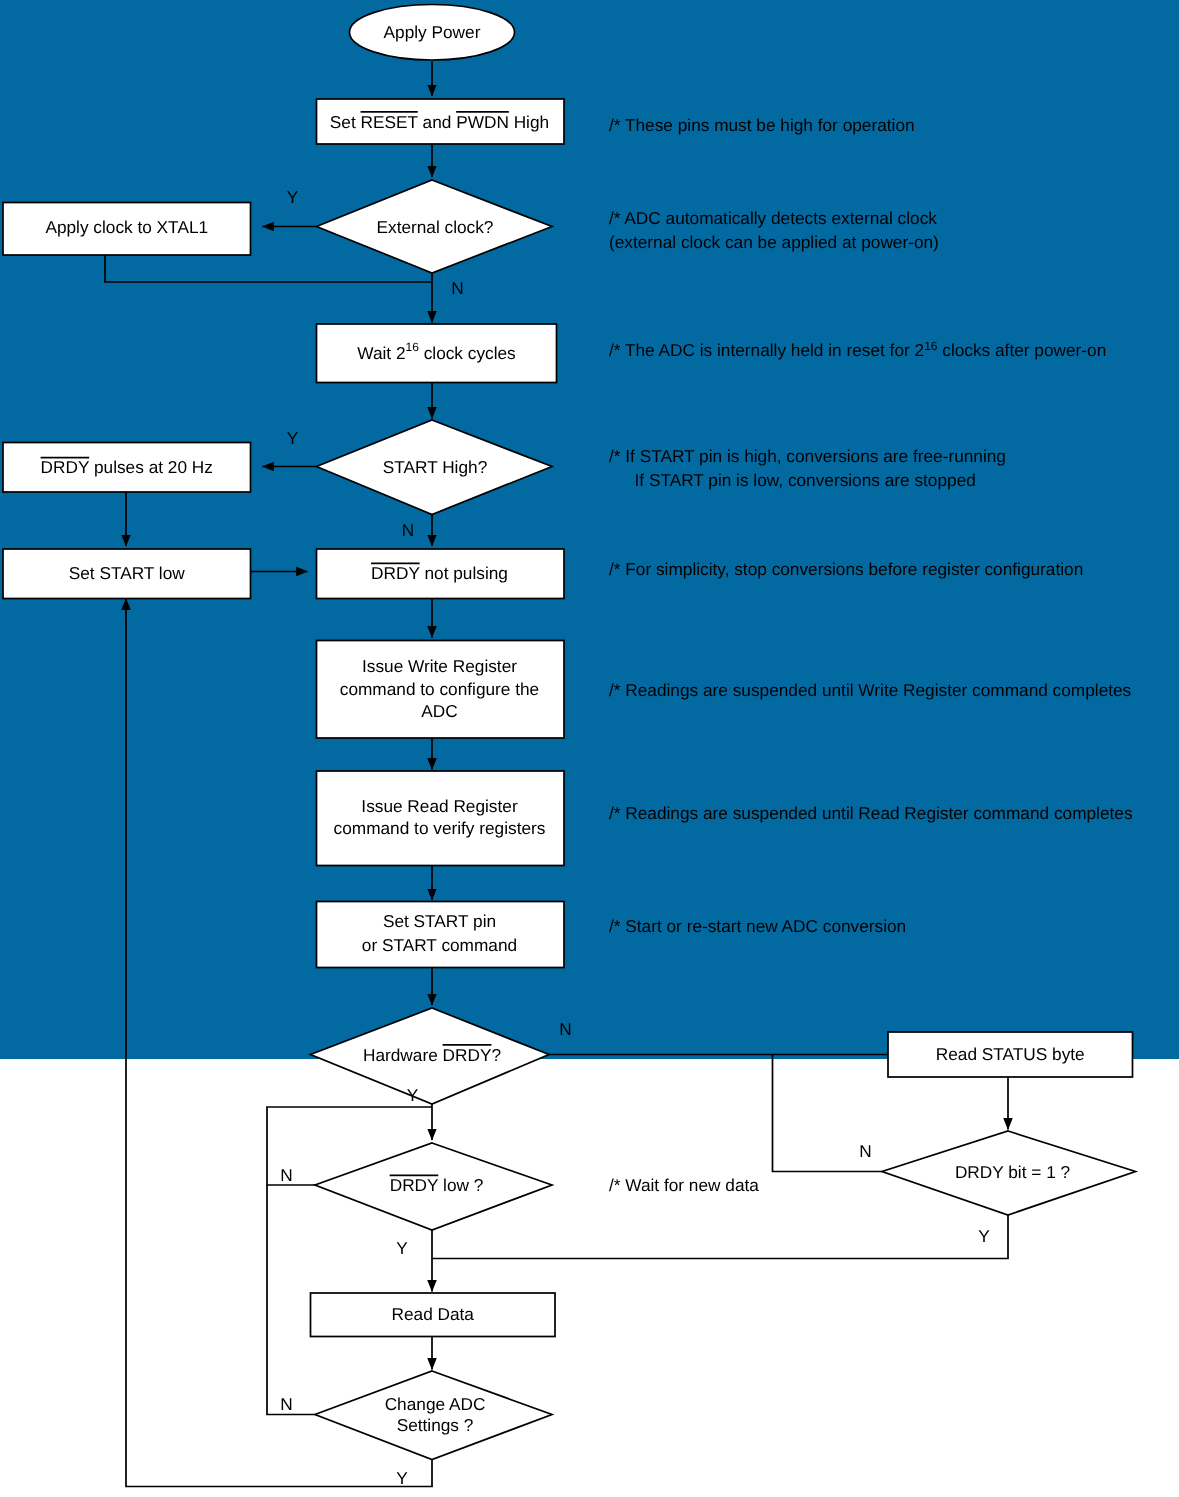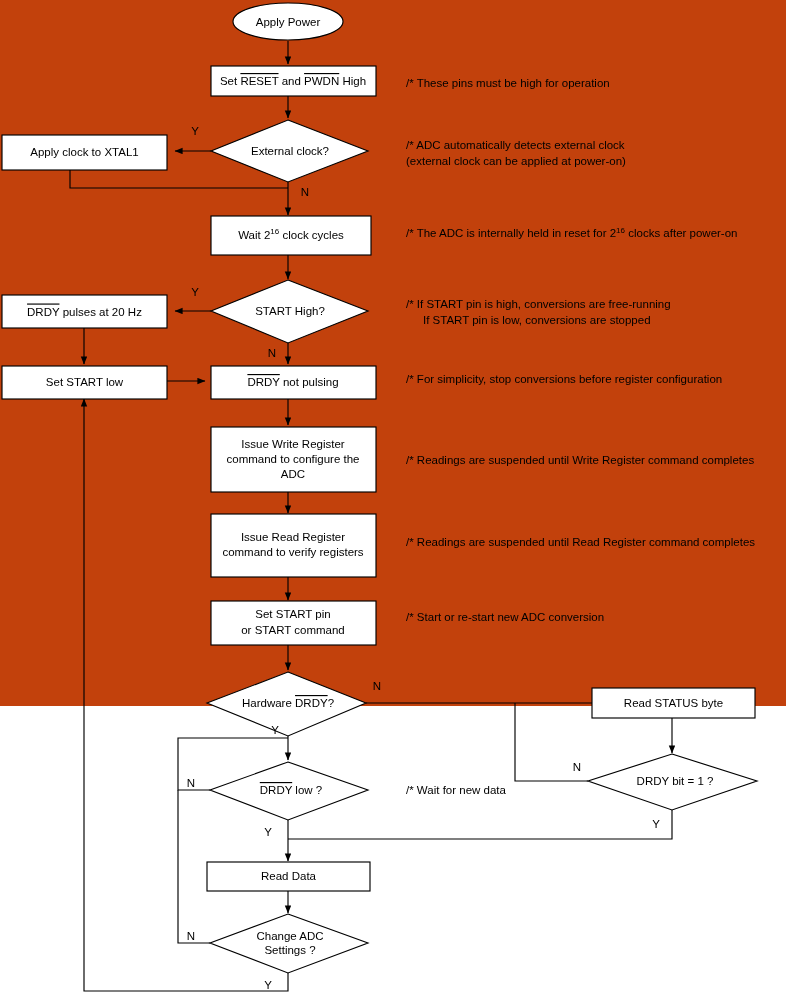--- a/index.html
+++ b/index.html
@@ -1,19 +1,19 @@
 <!DOCTYPE html>
 <html><head>
 <meta charset="utf-8">
 <title>ADC Startup Flowchart</title>
 <style>
   html,body{margin:0;padding:0;background:#ffffff;}
   body{width:786px;height:998px;overflow:hidden;
        font-family:"Liberation Sans","DejaVu Sans",sans-serif;}
-  #flow-root{position:relative;width:786px;height:706px;background:#c2410c;}
+  #flow-root{position:relative;width:786px;height:706px;background:#0369a1;}
   svg#flowchart{display:block;width:786px;height:998px;}
   .shape{fill:#ffffff;stroke:#000000;stroke-width:1.15;}
   .ellipse-shape{fill:#ffffff;stroke:#000000;stroke-width:1.15;}
   .conn{stroke:#000000;stroke-width:1.15;fill:none;}
   .node-text{font-family:"Liberation Sans","DejaVu Sans",sans-serif;
              font-size:11.5px;fill:#000000;text-anchor:middle;
              dominant-baseline:middle;}
   .note-text{font-family:"Liberation Sans","DejaVu Sans",sans-serif;
              font-size:11.5px;fill:#000000;text-anchor:start;}
   .branch-text{font-family:"Liberation Sans","DejaVu Sans",sans-serif;

